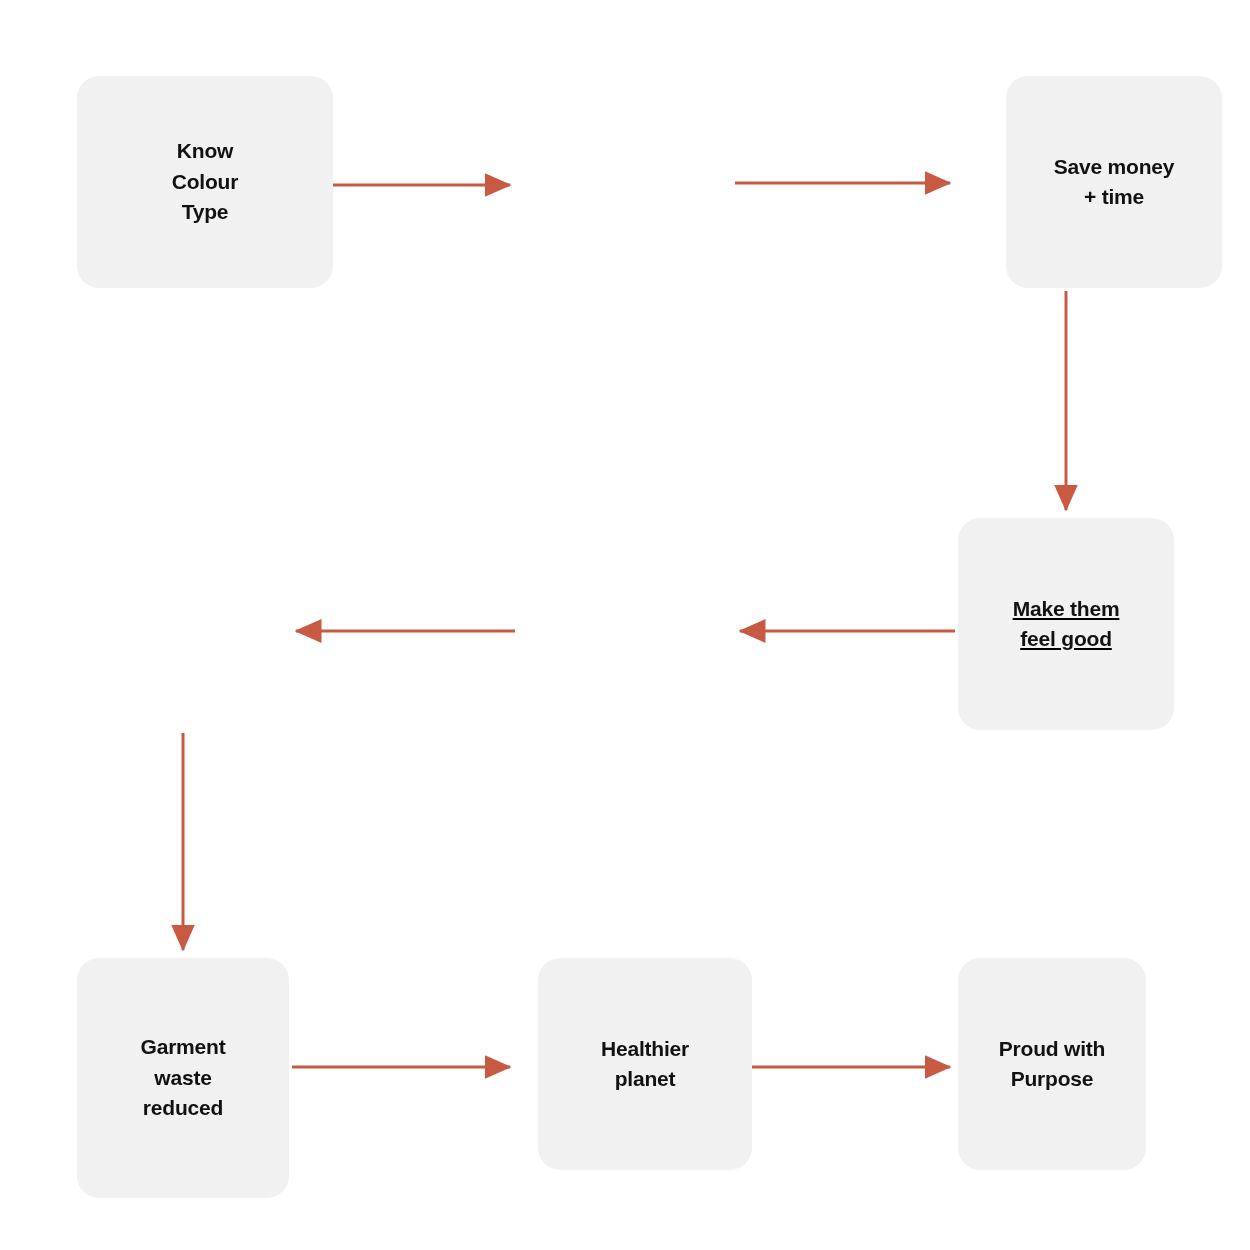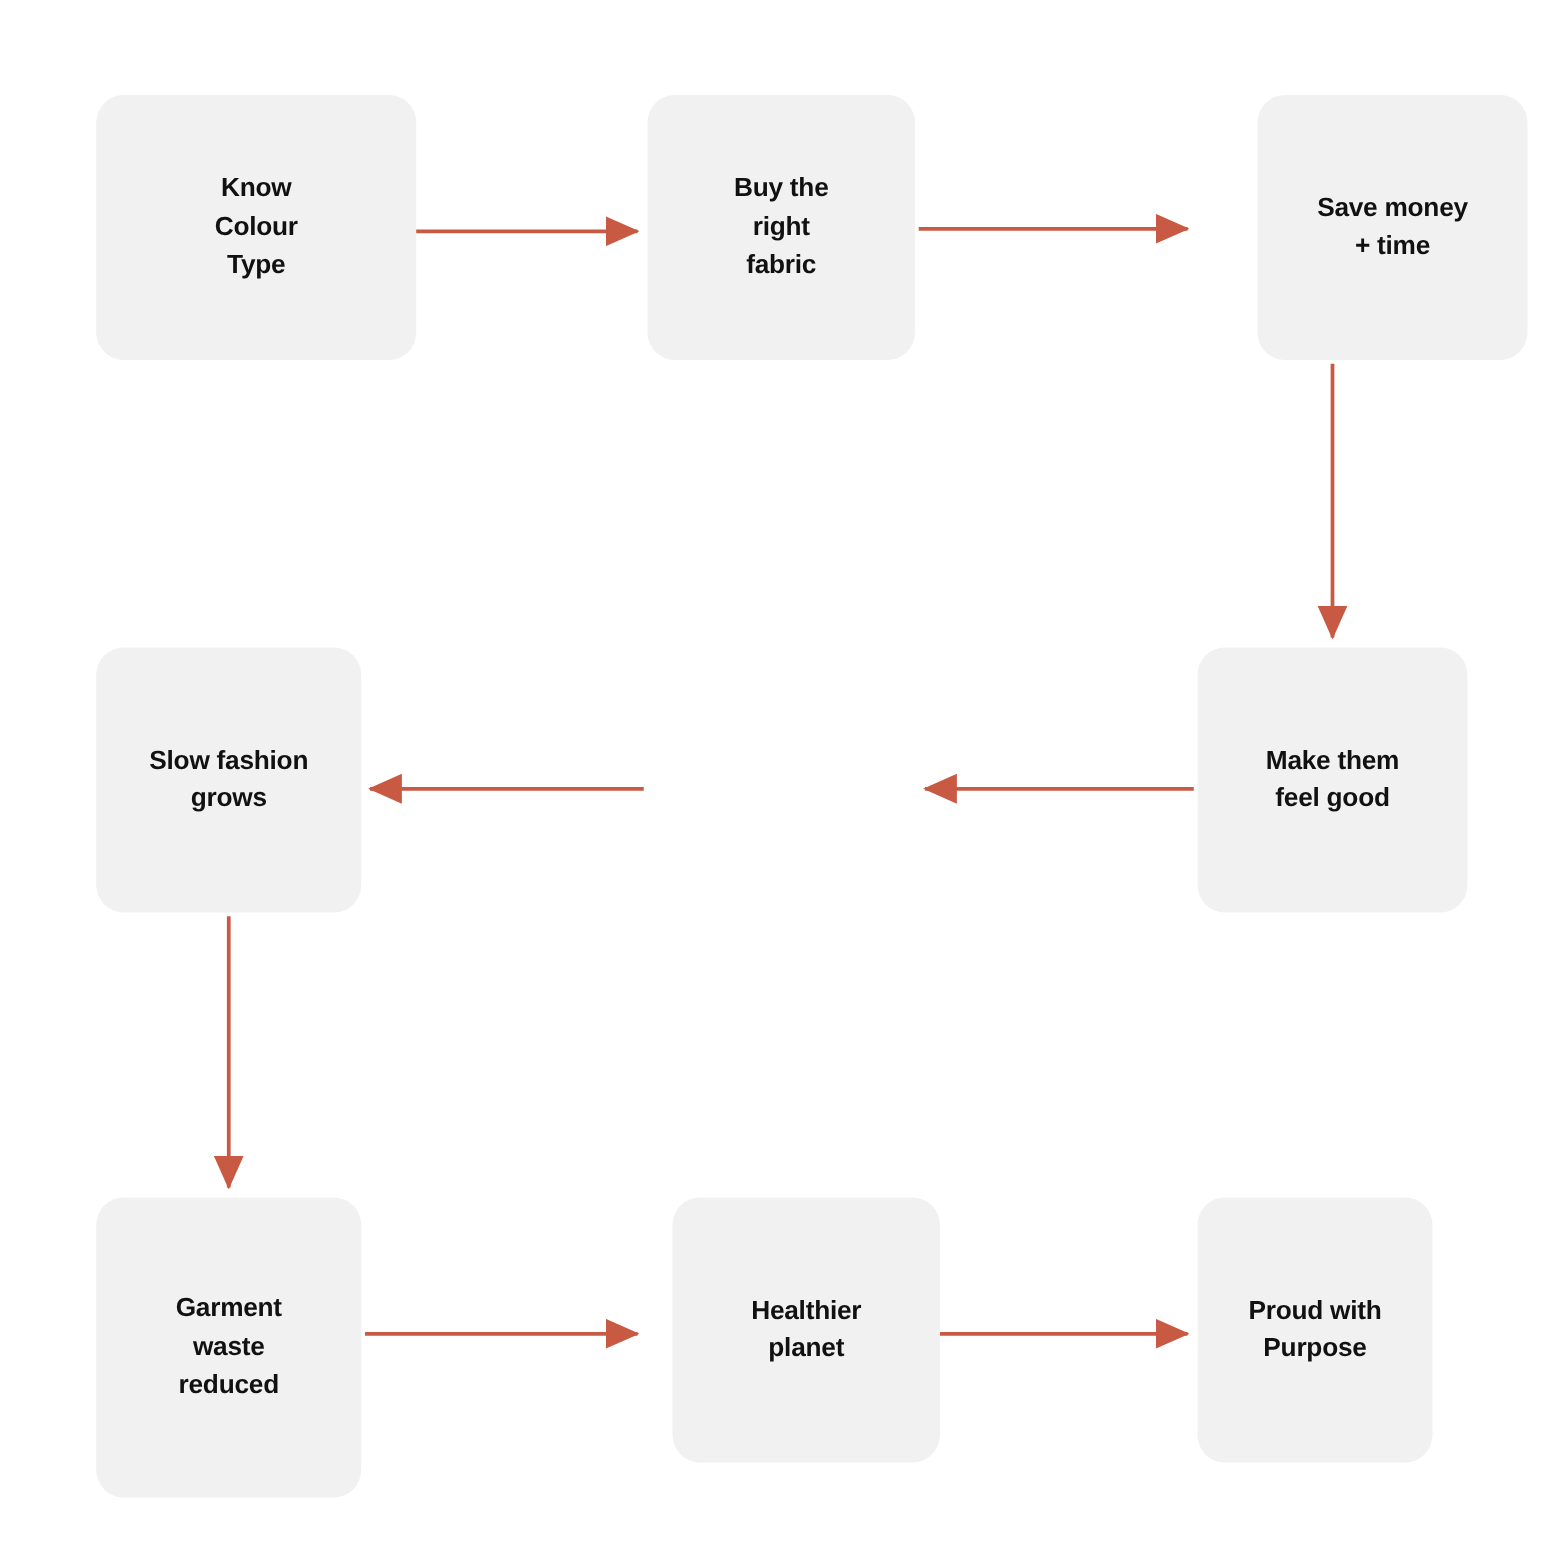--- a/index.html
+++ b/index.html
@@ -38,21 +38,21 @@
     letter-spacing: -0.2px;
     white-space: pre-line;
   }
   
   #node-know-colour-type { left: 77px;  top: 76px;  width: 256px; height: 212px; }
   #node-buy-right-fabric { left: 518px; top: 76px;  width: 214px; height: 212px; }
   #node-save-money-time  { left: 958px; top: 76px;  width: 216px; height: 212px; margin-left: 48px; }
   
   #node-slow-fashion-grows { left: 77px;  top: 518px; width: 212px; height: 212px; }
   #node-sew-it-again       { left: 518px; top: 518px; width: 214px; height: 212px; }
-  #node-make-them-feel-good{ left: 958px; top: 518px; width: 216px; height: 212px; }
+  #node-make-them-feel-good{ left: 958px; top: 518px; width: 216px; height: 212px; text-decoration: underline; }
   
   #node-garment-waste-reduced { left: 77px;  top: 958px; width: 212px; height: 240px; }
   #node-healthier-planet      { left: 518px; top: 958px; width: 214px; height: 212px; margin-left: 20px; }
   #node-proud-with-purpose    { left: 958px; top: 958px; width: 188px; height: 212px; }
 
   #edges {
     position: absolute;
     left: 0;
     top: 0;
     width: 1250px;
@@ -88,41 +88,32 @@
 
     <line x1="735" y1="1067" x2="950" y2="1067" stroke="#c85a44" stroke-width="3" marker-end="url(#arrowhead)"></line>
   </svg>
 
   <div class="node" id="node-know-colour-type">
     <span class="node-label">Know
 Colour
 Type</span>
   </div>
 
-  <div class="node" id="node-buy-right-fabric">
-    <span class="node-label">Buy the
-right
-fabric</span>
-  </div>
 
   <div class="node" id="node-save-money-time">
     <span class="node-label">Save money
 + time</span>
   </div>
 
   <div class="node" id="node-make-them-feel-good">
     <span class="node-label">Make them
 feel good</span>
   </div>
 
 
-  <div class="node" id="node-slow-fashion-grows">
-    <span class="node-label">Slow fashion
-grows</span>
-  </div>
 
   <div class="node" id="node-garment-waste-reduced">
     <span class="node-label">Garment
 waste
 reduced</span>
   </div>
 
   <div class="node" id="node-healthier-planet">
     <span class="node-label">Healthier
 planet</span>

